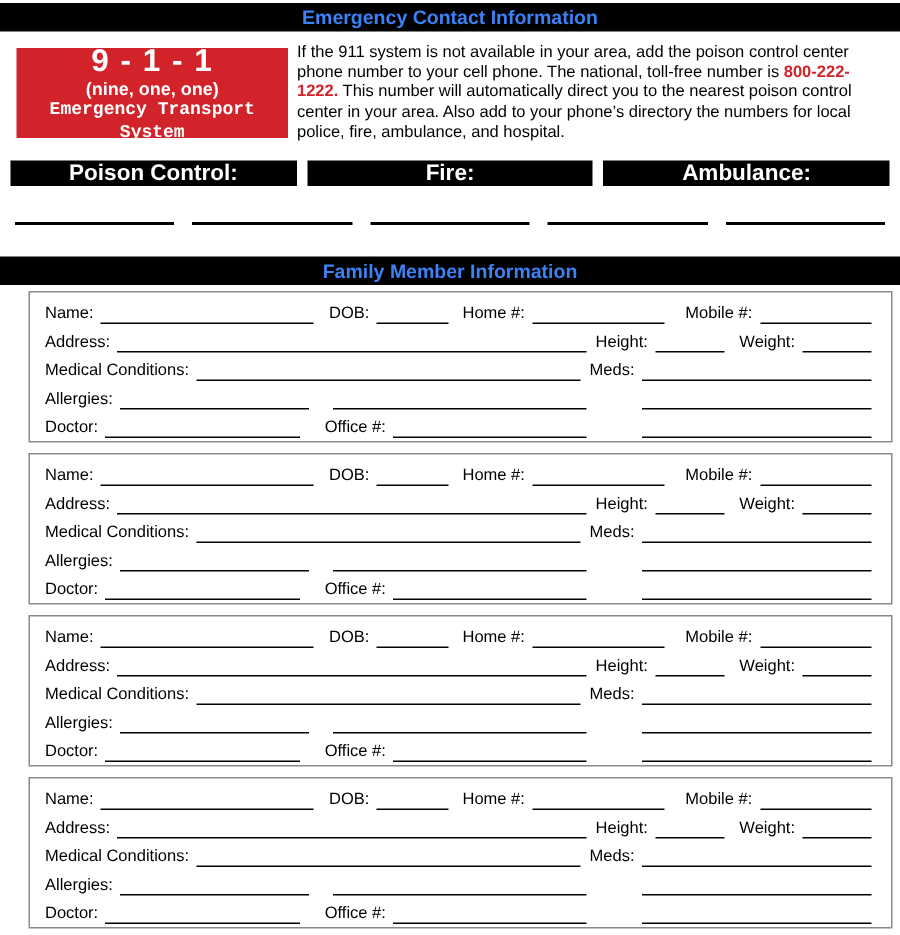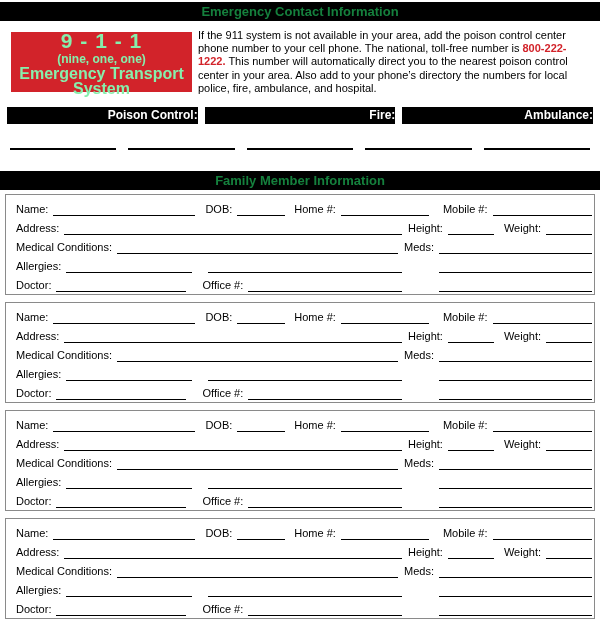--- a/index.html
+++ b/index.html
@@ -1,47 +1,47 @@
 <!DOCTYPE html>
 <html><head>
 <meta charset="utf-8">
 <style>
   * { margin:0; padding:0; box-sizing:border-box; }
   html,body { width:600px; height:623px; overflow:hidden; background:#fff;
     font-family:"Liberation Sans", sans-serif; color:#000; }
 
-  .black-bar { background:#000; color:#15803d; font-weight:bold; font-size:13px;
+  .black-bar { background:#000; color:#3b82f6; font-weight:bold; font-size:13px;
     text-align:center; height:19px; line-height:19px; width:600px; }
   .top-bar { margin-top:2px; }
 
   
   .intro-row { display:flex; margin-top:11px; align-items:flex-start; }
-  .box-911 { background:#d2232a; color:#86efac; width:181px; height:60px;
+  .box-911 { background:#d2232a; color:#ffffff; width:181px; height:60px;
     margin-left:11px; flex-shrink:0; text-align:center;
     display:flex; flex-direction:column; justify-content:center; }
   .box-911 .num { font-size:21px; font-weight:bold; line-height:23px; letter-spacing:1px; }
   .box-911 .sub { font-size:12px; font-weight:bold; line-height:14px; }
-  .box-911 .cap { font-size:16px; font-weight:bold; line-height:15px; }
+  .box-911 .cap { font-size:12px; font-weight:bold; line-height:15px;font-family:Liberation Mono, monospace; }
   .poison-note { flex:1; margin-left:6px; margin-top:-3px; padding-right:26px;
     font-size:11px; line-height:13.2px; }
   .poison-note .phone { color:#d2232a; font-weight:bold; }
 
   
   .contact-row { display:flex; gap:7px; padding:0 7px; margin-top:12px; }
   .contact-box { flex:1; background:#000; color:#fff; font-weight:bold;
-    font-size:12px; height:17px; line-height:17px; text-align:right; }
+    font-size:15px; height:17px; line-height:17px; text-align:center; }
   .contact-lines { display:flex; gap:12px; padding:0 10px; margin-top:24px; }
   .contact-line { flex:1; border-bottom:2px solid #000; height:2px; }
 
   .family-bar { margin-top:21px; }
 
   
   .members { margin-top:4px; }
-  .member-section { margin:0 5px 7px 5px; border:1px solid #8a8a8a;
-    padding:2px 2px 2px 10px; background:#fff; }
+  .member-section { margin:0 5px 7px 19px; border:1px solid #8a8a8a;
+    padding:2px 13px 2px 10px; background:#fff; }
   .frow { display:flex; align-items:flex-end; height:19px; font-size:11px; }
   .lbl { white-space:nowrap; line-height:13px; flex-shrink:0; }
   .blank { border-bottom:1px solid #000; height:13px; margin-left:5px; flex-shrink:0; }
   .grow { flex:1 1 auto; }
   .g6{margin-left:6px} .g9{margin-left:9px} .g10{margin-left:10px}
   .g14{margin-left:14px} .g16{margin-left:16px} .g37{margin-left:37px}
   .w142{width:142px} .w48{width:48px} .w88{width:88px} .w46{width:46px}
   .w153{width:153px} .w126{width:126px} .w130{width:130px}
 </style>
 </head>

